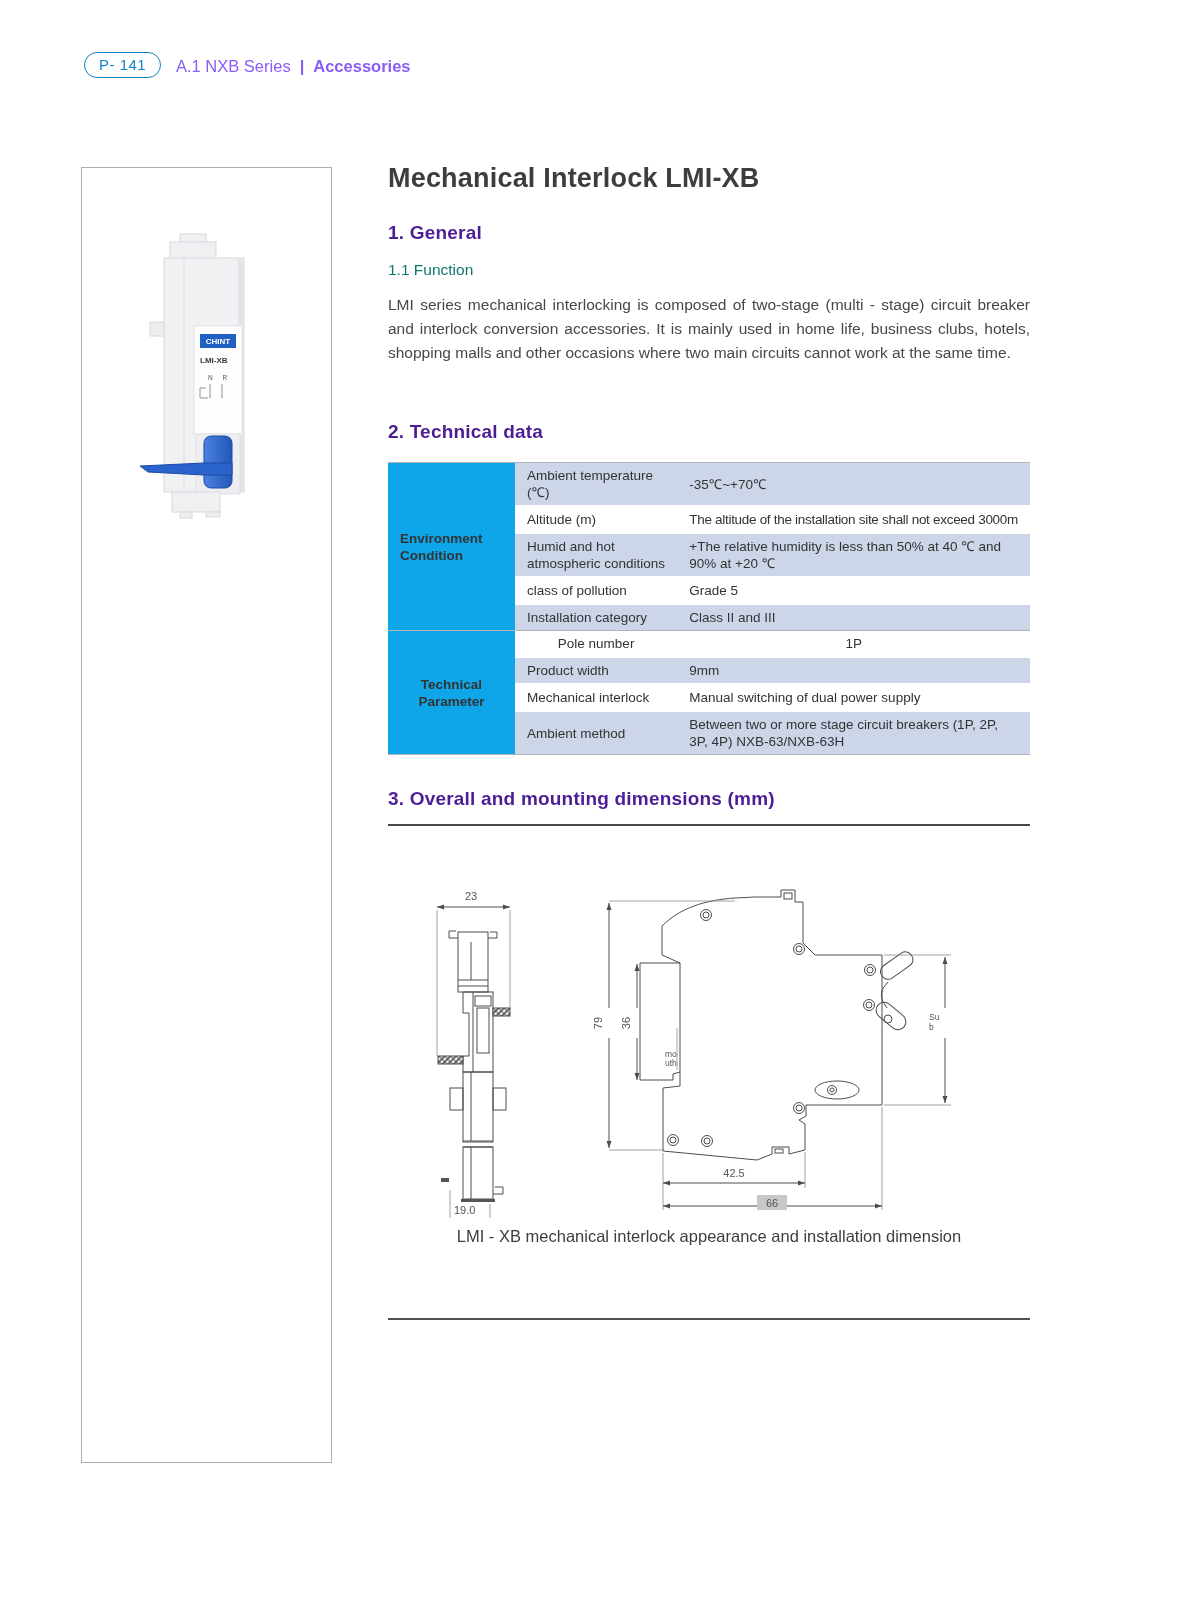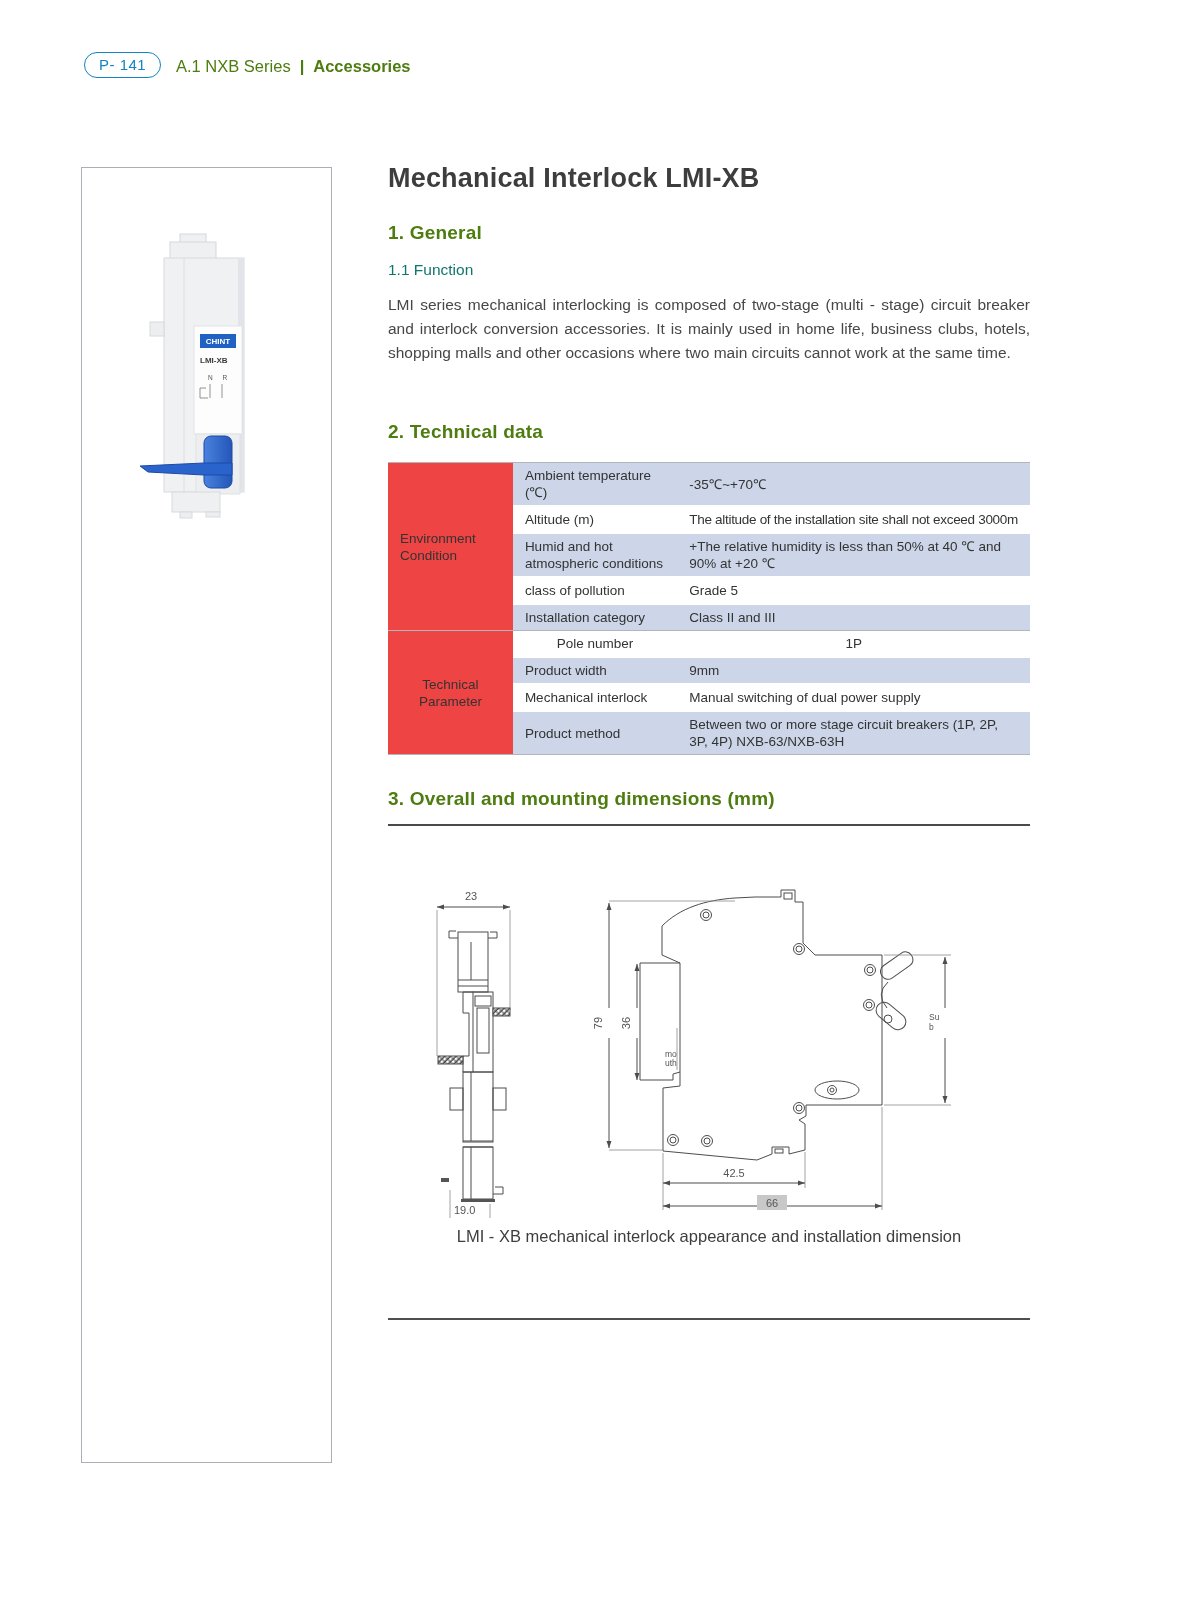--- a/index.html
+++ b/index.html
@@ -3,45 +3,45 @@
 <meta charset="utf-8">
 <style>
   html,body{margin:0;padding:0;background:#ffffff;}
   #page{position:relative;width:1191px;height:1616px;background:#fff;overflow:hidden;
         font-family:"Liberation Sans",sans-serif;color:#4b4b4b;padding-left:25px;}
   .abs{position:absolute;}
 
   
   #header-badge{left:84px;top:52px;border:1.6px solid #1283c5;border-radius:15px;
       color:#1283c5;font-size:15px;padding:3px 14px 4px;letter-spacing:.5px;}
-  #breadcrumb{left:176px;top:57px;font-size:16.5px;color:#4d7c0f;}
+  #breadcrumb{left:176px;top:57px;font-size:16.5px;color:#8b5cf6;}
   #breadcrumb .sep{font-weight:bold;margin:0 9px;}
   #breadcrumb .bold{font-weight:bold;}
 
   
   #product-box{left:81px;top:167px;width:249px;height:1294px;border:1.5px solid #aab0b5;background:#fff;text-align:right;}
 
   
   .content{left:388px;width:642px;}
   #doc-title{top:163px;font-size:27px;font-weight:bold;color:#3d3d3d;letter-spacing:.2px;}
-  .sec-head{font-size:19px;font-weight:bold;color:#4d7c0f;letter-spacing:.2px;}
+  .sec-head{font-size:19px;font-weight:bold;color:#4c1d95;letter-spacing:.2px;}
   #s1-head{top:222px;}
   #s1-sub{top:261px;font-size:15.5px;color:#0f766e;}
   #s1-para{top:293px;font-size:15.5px;line-height:24px;text-align:justify;color:#474747;}
   #s2-head{top:421px;}
   #s3-head{top:788px;}
   #rule1{top:824px;height:1.5px;background:#4a4a4a;}
   #rule2{top:1318px;height:1.5px;background:#4f4f4f;}
   #caption{top:1227px;text-align:center;font-size:16.5px;color:#3e3e3e;}
 
   
   #table-wrap{top:462px;border-top:1px solid #b2b6ba;border-bottom:1px solid #b2b6ba;}
   table.tech{border-collapse:separate;border-spacing:0;width:642px;}
   table.tech td{font-size:13.5px;color:#333;padding:4px 12px;line-height:17px;vertical-align:middle;}
-  td.group{width:118px;font-weight:normal;color:#1d1d1d;padding:4px 4px 4px 6px;background:#ef4444;line-height:18px;}
+  td.group{width:118px;font-weight:bold;color:#1d1d1d;padding:4px 4px 4px 6px;background:#0ea5e9;line-height:18px;}
   td.param{width:186px;}
   td.value{width:282px;}
   tr.single td.param,tr.single td.value{height:17px;}
   .shade{background:#ccd6e8;}
   .gap td.param,.gap td.value{border-bottom:2px solid #ffffff;}
   tr.group-divider td{border-top:1px solid #b2b6ba;text-align:center;}
   .tight{font-size:12.2px;letter-spacing:-0.3px;white-space:nowrap;}
 
   
   #draw-left{left:405px;top:858px;}
@@ -132,21 +132,21 @@
       </tr>
       <tr class="single gap">
         <td class="param shade">Product width</td>
         <td class="value shade">9mm</td>
       </tr>
       <tr class="single gap">
         <td class="param">Mechanical interlock</td>
         <td class="value">Manual switching of dual power supply</td>
       </tr>
       <tr>
-        <td class="param shade">Product method</td>
+        <td class="param shade">Ambient method</td>
         <td class="value shade">Between two or more stage circuit breakers (1P, 2P, 3P, 4P) NXB-63/NXB-63H</td>
       </tr>
     </tbody>
       </table>
   </div>
 
   <div class="abs content sec-head" id="s3-head">3. Overall and mounting dimensions (mm)</div>
   <div class="abs content" id="rule1"></div>
 
   <svg class="abs" id="draw-left" width="130" height="360" viewBox="0 0 130 360" fill="none" stroke="#4d4d4d" stroke-width="1">

